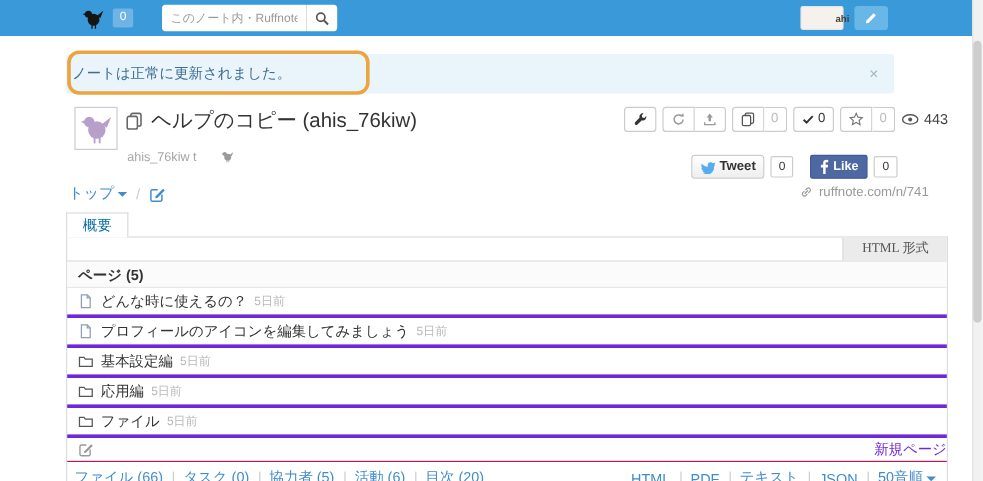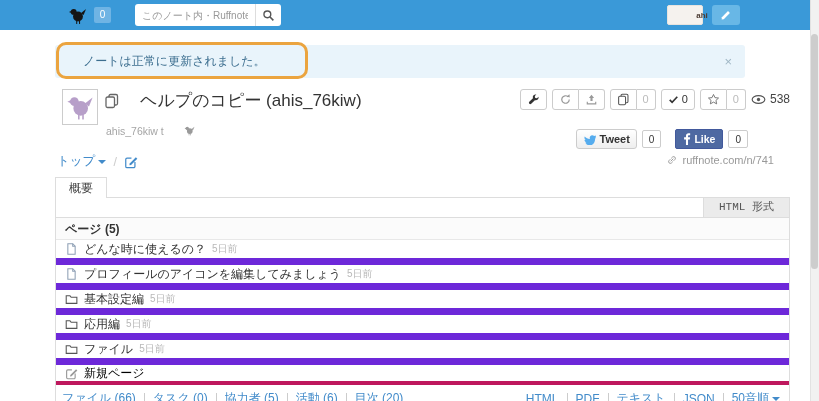--- a/index.html
+++ b/index.html
@@ -39,39 +39,39 @@
     align-items:center; justify-content:center; border-radius:2px; cursor:pointer;padding-left:34px;
   }
   .nav-edit-btn {
     width:28px; height:20px; background:#68b7e6; border:none; border-radius:3px;
     display:flex; align-items:center; justify-content:center; cursor:pointer;
   }
   
   .alert {
     position:absolute; left:55px; top:45px; width:690px; height:33px;
     background:#e9f4fb; border-radius:3px; font-size:12px; color:#3c6e8f;
-    line-height:33px; padding-left:28px;
+    line-height:33px; padding-left:5px;
   }
   .alert-close {
     position:absolute; right:13px; top:0; height:33px; line-height:33px;
     color:#9fb6c4; font-size:13px; background:none; border:none; cursor:pointer;
   }
   .annotation-box {
     position:absolute; left:56px; top:42px; width:252px; height:37px;
     border:3px solid #eba43f; border-radius:10px; pointer-events:none; z-index:6;
   }
   
   .note-avatar {
     position:absolute; left:62px; top:89px; width:36px; height:36px;
     background:#fff; border:1px solid #ccc; display:flex;
     align-items:center; justify-content:center;
   }
   .title-row {
     position:absolute; left:104px; top:89px; display:flex;
-    align-items:center; gap:20px;
+    align-items:center; gap:6px;
   }
   .note-title { font-size:17px; color:#333; }
   .author-row {
     position:absolute; left:106px; top:125px; display:flex;
     align-items:flex-start; gap:20px; font-size:10.5px; color:#a5a5a5;
   }
   
   .toolbar-row1 {
     position:absolute; top:88px; right:29px; display:flex;
     align-items:center; gap:5px; height:22px;
@@ -122,44 +122,44 @@
   .crumb-sep { color:#ccc; }
   .permalink {
     position:absolute; top:154px; right:45px; display:flex;
     align-items:center; gap:4px; font-size:11px; color:#999;
     text-decoration:none; cursor:pointer;
   }
   
   .tab-overview {
     position:absolute; left:55px; top:177px; height:21px; padding:0 13px;
     background:#fff; border:1px solid #ddd; border-bottom:none;
-    font-size:12px; color:#404040; line-height:20px; z-index:2; cursor:pointer;
+    font-size:12px; color:#0369a1; line-height:20px; z-index:2; cursor:pointer;
   }
   .panel {
     position:absolute; left:55px; top:197px; width:735px; height:204px;
     background:#fff; border:1px solid #ddd; border-bottom:none;
   }
   .format-strip { height:20px; border-bottom:1px solid #ddd; position:relative; }
   .format-btn {
     position:absolute; right:0; top:0; height:19px; line-height:19px;
     padding:0 15px; background:#ebebeb; border:none; border-left:1px solid #ddd;
-    font-size:11px; color:#555; cursor:pointer; font-family:Liberation Mono, monospace;
+    font-size:11px; color:#555; cursor:pointer; font-family:Liberation Serif, serif;
   }
   .list-header {
     height:22px; line-height:22px; padding-left:9px; font-size:12px;
     font-weight:bold; color:#333; background:#fbfbfb;
     border-bottom:1px solid #e8e8e8;
   }
   .item {
-    height:25px; padding-left:9px; border-bottom:7px solid #6d28d9;
+    height:25px; padding-left:9px; border-bottom:3px solid #6d28d9;
     display:flex; align-items:center; gap:6px; font-size:12px; color:#333;
     cursor:pointer;
   }
   .item .meta { font-size:10px; color:#b8b8b8; }
-  .item-new { height:20px; color:#000000; border-bottom:4px solid #be185d; }
+  .item-new { height:20px; color:#6d28d9; border-bottom:1px solid #be185d;justify-content:space-between; }
   
   .panel-footer {
     display:flex; justify-content:space-between; padding:5px 9px 0 6px;
     font-size:12px;
   }
   .linkset { display:flex; align-items:center; }
   .linkset .sep {
     display:inline-block; width:1px; height:12px; background:#ccc; margin:0 8px;
   }
   
@@ -311,21 +311,21 @@
     </button>
     <button class="btn count-dim">0</button>
   </span>
   <span class="views">
     <span>
       <svg width="15" height="11" viewBox="0 0 18 12">
         <ellipse cx="9" cy="6" rx="7.6" ry="4.7" fill="none" stroke="#555" stroke-width="1.4"></ellipse>
         <circle cx="9" cy="6" r="2" fill="#555"></circle>
       </svg>
     </span>
-    <span>538</span>
+    <span>443</span>
   </span>
 </div>
 
 <div class="toolbar-row2">
   <span class="tweet-widget">
     <button class="tweet-btn">
       <span>
         <svg width="13" height="11" viewBox="0 0 16 13">
           <path d="M15.5 1.6 c-.55.33-1.15.55-1.77.66 A3.1 3.1 0 0 0 8.4 5.1 v.7 C5.9 5.7 3.7 4.6 2.2 2.8 c-.9 1.5-.4 3.4 1 4.4 -.5 0-1-.15-1.4-.4 0 1.6 1.1 2.9 2.6 3.2 -.5.13-1 .16-1.5.06 .4 1.3 1.6 2.2 3 2.25 A6.3 6.3 0 0 1 1.2 13.2 8.9 8.9 0 0 0 14.9 5.3 c.6-.44 1.1-1 1.5-1.6 -.55.24-1.13.4-1.74.48 .63-.38 1.1-.97 1.34-1.68 z" fill="#55acee"></path>
         </svg>

